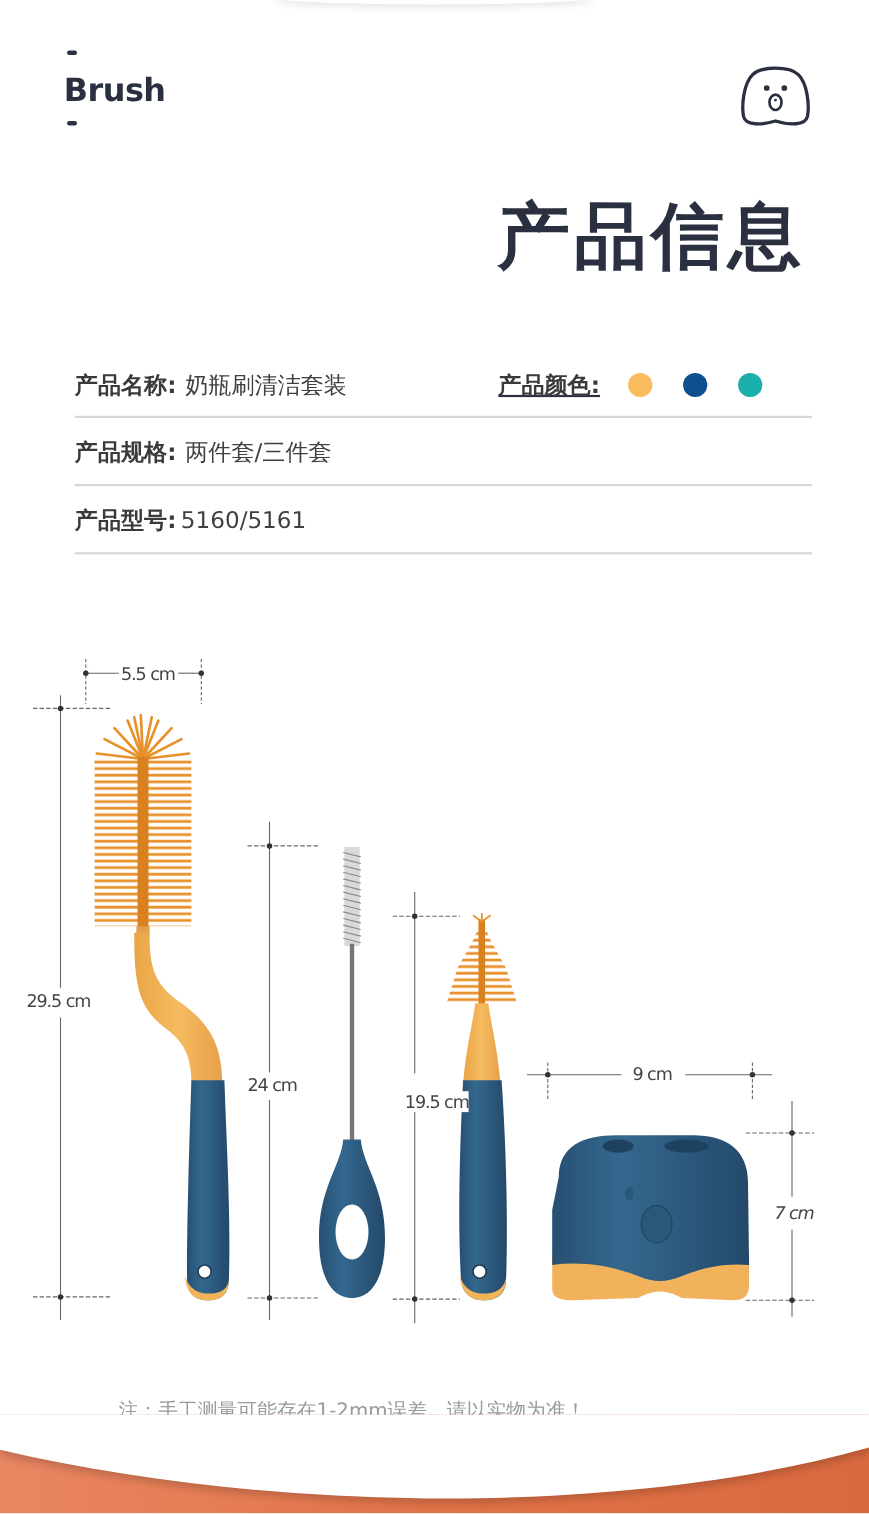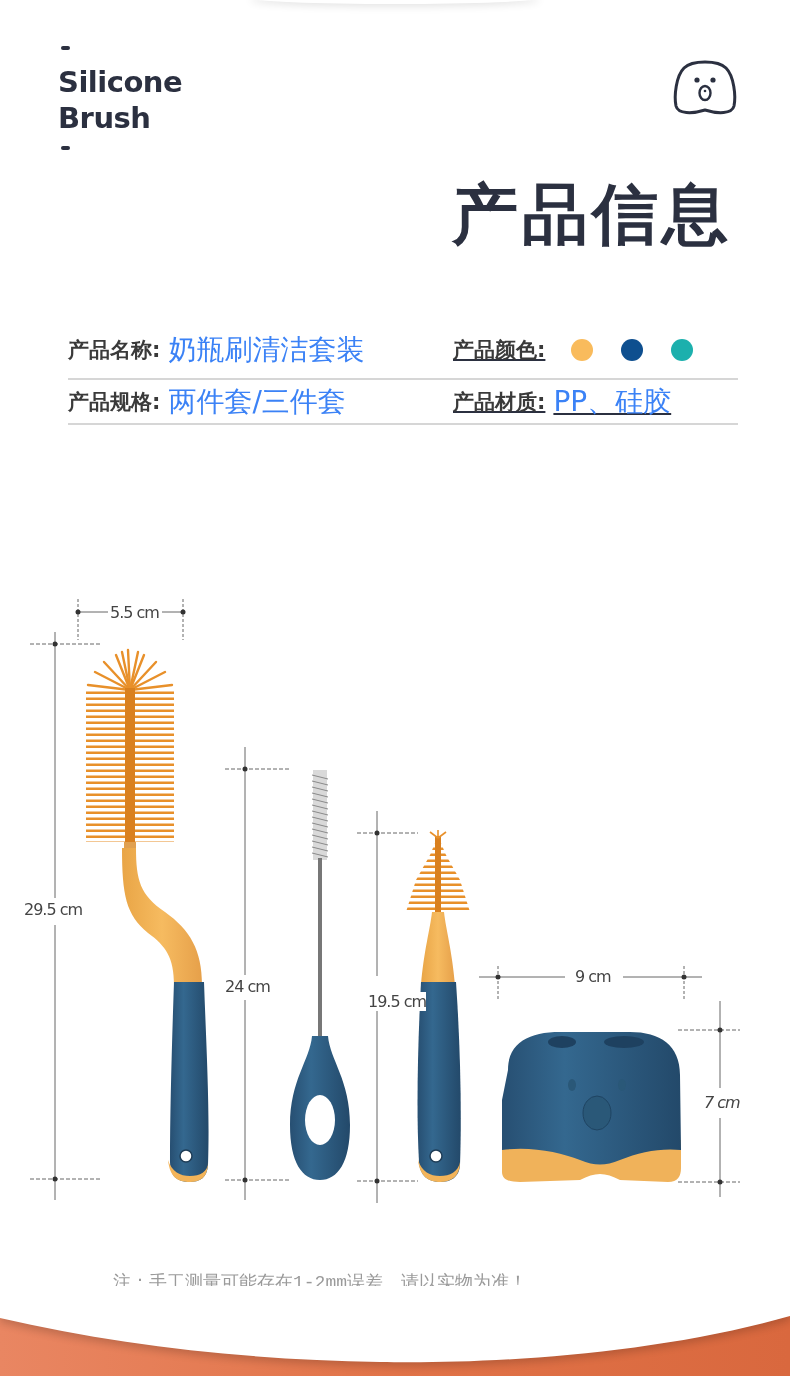--- a/index.html
+++ b/index.html
@@ -26,50 +26,49 @@
     .bear-logo { position: absolute; left: 670px; top: 56px; width: 70px; height: 62px; }
 
     .page-title {
       position: absolute; right: 58px; top: 170px;
       font-size: 66px; font-weight: bold; color: #2b3040; letter-spacing: 4px;
       font-family: "DejaVu Sans", sans-serif;
     }
 
     
     .info { position: absolute; left: 68px; top: 320px; width: 670px; }
-    .info-row { position: relative; height: 45px; border-bottom: 2px solid #d6d6d6; display: flex; align-items: center; }
+    .info-row { position: relative; height: 62px; border-bottom: 2px solid #d6d6d6; display: flex; align-items: center; }
     .info-row.r1 { height: 60px; }
     .info-cell { position: absolute; display: flex; align-items: center; top: 1px; bottom: 0; text-align: center; }
     .info-cell.left { left: 0; }
     .info-cell.right { left: 385px; text-decoration: underline; }
     .info-label { font-size: 21px; font-weight: bold; color: #3a3a3a; white-space: nowrap; }
-    .info-value { font-size: 28px; color: #3b82f6; margin-left: 8px; white-space: nowrap; }
+    .info-value { font-size: 21px; color: #404040; margin-left: 8px; white-space: nowrap; }
     .swatches { display: flex; margin-left: 26px; gap: 28px; }
     .swatch { width: 22px; height: 22px; border-radius: 50%; }
 
     
     .diagram { position: absolute; left: 0; top: 590px; width: 790px; height: 640px; }
     .dim-label { position: absolute; font-size: 16px; color: #444; letter-spacing: -1px; white-space: nowrap; background: #fff; }
 
     
     .note {
       position: absolute; left: 0; width: 640px; top: 1270px; text-align: center;
-      font-size: 18px; color: #9a9a9a; font-family: Liberation Mono, monospace;
+      font-size: 18px; color: #9a9a9a;
     }
 
     .footer-wave { position: absolute; left: 0; bottom: 0; width: 790px; height: 90px; }
   </style>
 </head>
 <body>
 
 <div class="top-shadow"></div>
 
 <div class="brand">
   <div class="dash top"></div>
-  <div class="title-line">Silicone</div>
   <div class="title-line">Brush</div>
   <div class="dash bottom"></div>
 </div>
 
 <svg class="bear-logo" viewBox="0 0 70 62">
   <path d="M14 12 C 22 4, 48 4, 56 12 C 64 20, 66 40, 64 50 C 62 58, 48 58, 35 54 C 22 58, 8 58, 6 50 C 4 40, 6 20, 14 12 Z" fill="none" stroke="#2b3040" stroke-width="3" stroke-linejoin="round"></path>
   <circle cx="27" cy="24" r="2.6" fill="#2b3040"></circle>
   <circle cx="43" cy="24" r="2.6" fill="#2b3040"></circle>
   <ellipse cx="35" cy="37" rx="5.5" ry="7" fill="none" stroke="#2b3040" stroke-width="2.4"></ellipse>
   <circle cx="35" cy="35" r="1.3" fill="#2b3040"></circle>
@@ -90,23 +89,25 @@
         <span class="swatch" style="background:#0e4f8f"></span>
         <span class="swatch" style="background:#1cb0ad"></span>
       </div>
     </div>
   </div>
   <div class="info-row">
     <div class="info-cell left">
       <span class="info-label">产品规格:</span>
       <span class="info-value">两件套/三件套</span>
     </div>
-    <div class="info-cell right">
-      <span class="info-label">产品材质:</span>
-      <span class="info-value">PP、硅胶</span>
+  </div>
+  <div class="info-row">
+    <div class="info-cell left">
+      <span class="info-label">产品型号:</span>
+      <span class="info-value" style="margin-left:4px">5160/5161</span>
     </div>
   </div>
 </div>
 
 <div class="diagram">
   <svg width="790" height="640" viewBox="0 590 790 640" style="position:absolute;left:0;top:0">
     <defs>
       <linearGradient id="blueGrad" x1="0" x2="1">
         <stop offset="0" stop-color="#274f72"></stop>
         <stop offset="0.35" stop-color="#34688f"></stop>

